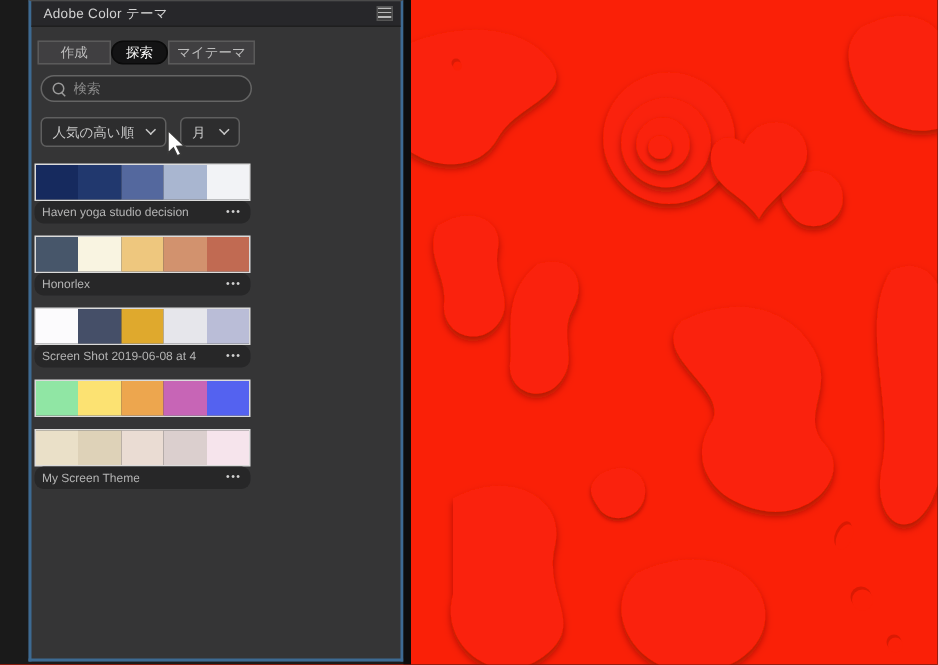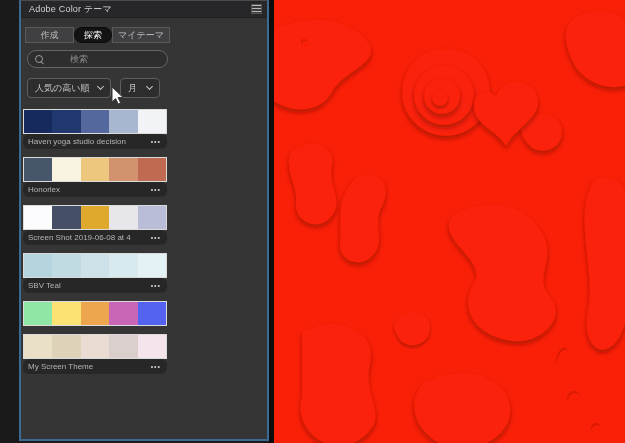--- a/index.html
+++ b/index.html
@@ -40,21 +40,21 @@
     cursor:pointer; font-family:inherit;
   }
   .tab-create { width:49px; }
   .tab-explore { width:38px; }
   .tab-mythemes { width:58px; }
   .tab.selected { background:#131314; color:#ffffff; border-color:#0a0a0a;border-radius:8px; }
 
   .search {
     position:absolute; left:6px; top:49px; width:141px; height:18px;
     border:1px solid #656565; border-radius:9px; background:#2e2e2f;
-    display:flex; align-items:center; padding:0 7px; cursor:text;gap:21px;
+    display:flex; align-items:center; padding:0 7px; cursor:text;
   }
   .search-icon { position:relative; width:9px; height:9px; margin-right:5px; flex:none; }
   .search-icon::before {
     content:""; position:absolute; left:0; top:0; width:6px; height:6px;
     border:1px solid #9a9a9a; border-radius:50%;
   }
   .search-icon::after {
     content:""; position:absolute; left:6px; top:6px; width:4px; height:1px;
     background:#9a9a9a; transform:rotate(45deg); transform-origin:0 0;
   }
@@ -175,33 +175,20 @@
       <span class="sw" style="background: rgb(223, 169, 45);"></span>
       <span class="sw" style="background: rgb(230, 230, 235);"></span>
       <span class="sw" style="background: rgb(186, 189, 215);"></span>
     </div>
     <div class="meta">
       <span class="tname">Screen Shot 2019-06-08 at 4</span>
       <span class="dots">•••</span>
     </div>
   </div>
 
-  <div class="theme-row">
-    <div class="swatches">
-      <span class="sw" style="background: rgb(180, 213, 222);"></span>
-      <span class="sw" style="background: rgb(192, 219, 226);"></span>
-      <span class="sw" style="background: rgb(204, 226, 232);"></span>
-      <span class="sw" style="background: rgb(216, 234, 238);"></span>
-      <span class="sw" style="background: rgb(229, 242, 245);"></span>
-    </div>
-    <div class="meta">
-      <span class="tname">SBV Teal</span>
-      <span class="dots">•••</span>
-    </div>
-  </div>
 
   <div class="theme-row">
     <div class="swatches">
       <span class="sw" style="background: rgb(144, 230, 164);"></span>
       <span class="sw" style="background: rgb(252, 226, 114);"></span>
       <span class="sw" style="background: rgb(237, 166, 78);"></span>
       <span class="sw" style="background: rgb(199, 101, 182);"></span>
       <span class="sw" style="background: rgb(84, 98, 240);"></span>
     </div>
   </div>

